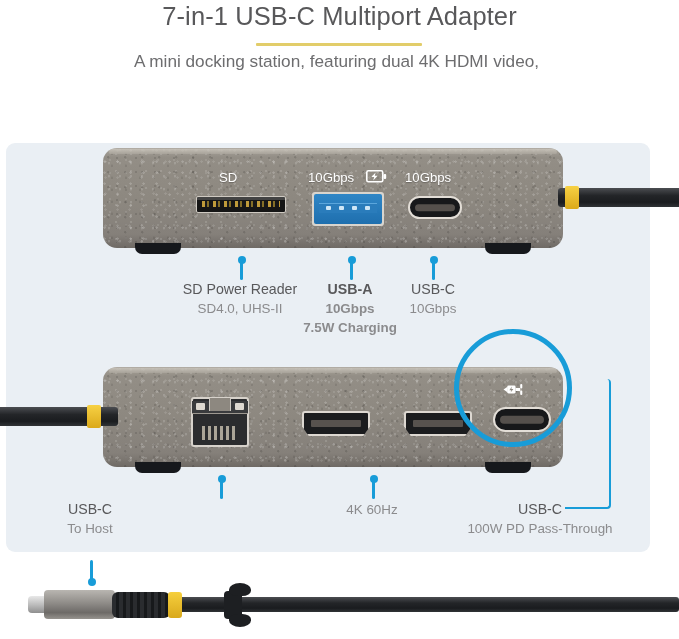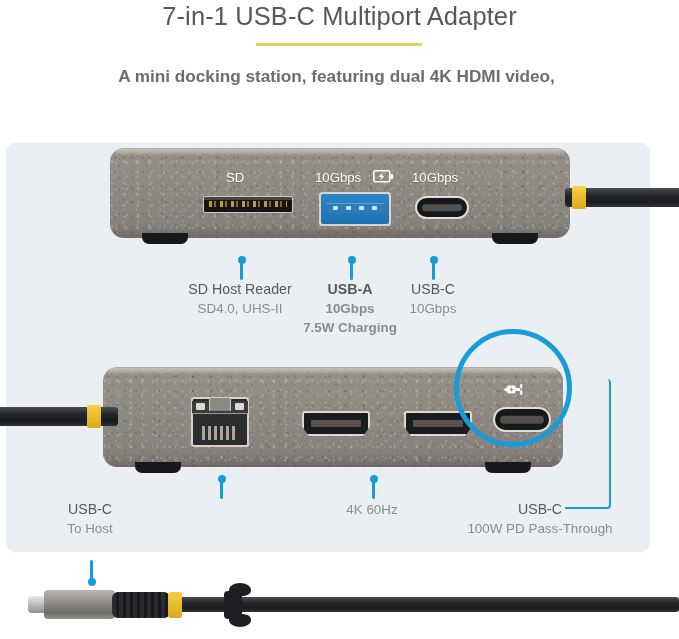--- a/index.html
+++ b/index.html
@@ -22,26 +22,26 @@
     color:#58585a;
     letter-spacing:.1px;
   }
   .title-rule{
     position:absolute;left:256px;top:43px;
     width:166px;height:3px;
     background:#e2cd6a;
     border-radius:1px;
   }
   .subtitle{
-    position:absolute;left:0;top:63px;width:673px;
+    position:absolute;left:0;top:48px;width:673px;
     text-align:center;
     font-size:17.2px;
     line-height:27px;
     color:#6d6d6f;
-    font-weight:700;
+    font-weight:400;
   }
 
   
   .panel{
     position:absolute;left:6px;top:143px;
     width:644px;height:409px;
     background:#eaeff4;
     border-radius:9px;
   }
 
@@ -84,21 +84,21 @@
 
   
   .foot{
     position:absolute;bottom:-6px;
     width:46px;height:11px;
     background:#16181c;
     border-radius:0 0 7px 7px;
   }
 
   
-  #dev-top{left:110px;top:148px;width:460px;height:90px;}
+  #dev-top{left:103px;top:148px;width:460px;height:100px;}
 
   .lbl-port{
     position:absolute;
     font-size:13.2px;color:#ffffff;
     white-space:nowrap;
     font-weight:400;
     text-shadow:0 1px 1px rgba(0,0,0,.25);
   }
 
   
@@ -350,21 +350,21 @@
 
     <div class="cable-wire" style="left:455px;top:40px;width:224px;height:19px;"></div>
     <div class="cable-ring" style="left:462px;top:38px;width:14px;height:23px;"></div>
   </div>
 
   <div class="stem" style="left:240px;top:258px;height:22px;"></div>
   <div class="stem" style="left:350px;top:258px;height:22px;"></div>
   <div class="stem" style="left:432px;top:258px;height:22px;"></div>
 
   <div class="callout" style="left:164px;top:280px;width:152px;">
-    <div class="c1">SD Host Reader</div>
+    <div class="c1">SD Power Reader</div>
     <div class="c2">SD4.0, UHS-II</div>
   </div>
   <div class="callout" style="left:278px;top:280px;width:144px;font-weight:bold;">
     <div class="c1">USB-A</div>
     <div class="c2">10Gbps</div>
     <div class="c3">7.5W Charging</div>
   </div>
   <div class="callout" style="left:380px;top:280px;width:106px;">
     <div class="c1">USB-C</div>
     <div class="c2">10Gbps</div>

